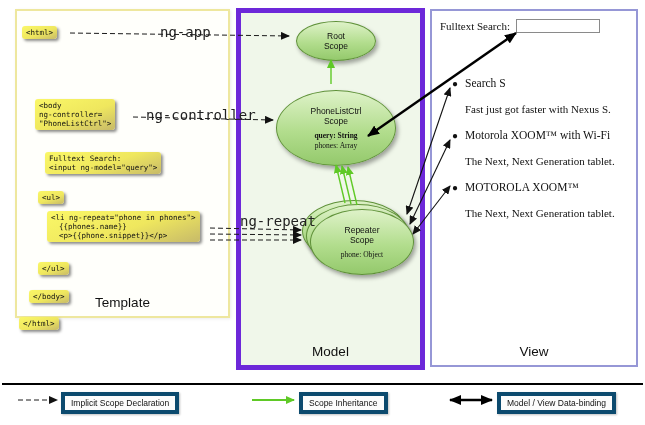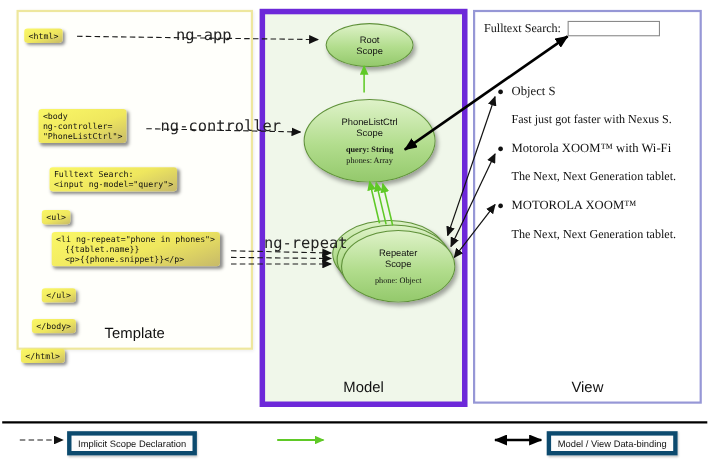--- a/index.html
+++ b/index.html
@@ -48,21 +48,21 @@
     </div>
     <div class="codebox" style="left:28px;top:141px">
       <div>Fulltext Search:</div>
       <div class="b">&lt;input ng-model="query"&gt;</div>
     </div>
     <div class="codebox" style="left:21px;top:180px">
       <div>&lt;ul&gt;</div>
     </div>
     <div class="codebox" style="left:30px;top:200px">
       <div>&lt;li ng-repeat="phone in phones"&gt;</div>
-      <div class="ind">{{tablet.name}}</div>
+      <div class="ind">{{phones.name}}</div>
       <div class="ind">&lt;p&gt;{{phone.snippet}}&lt;/p&gt;</div>
     </div>
     <div class="codebox" style="left:21px;top:251px">
       <div>&lt;/ul&gt;</div>
     </div>
     <div class="codebox" style="left:12px;top:279px">
       <div>&lt;/body&gt;</div>
     </div>
     <div class="codebox" style="left:2px;top:306px">
       <div>&lt;/html&gt;</div>
@@ -92,21 +92,21 @@
   </div>
 
   <div class="panel view">
     <div class="view-search">
       <span>Fulltext Search:</span>
       <input class="view-input" type="text" value="" style="">
     </div>
     <div class="view-items">
       <div class="vtitle">
         <span class="bullet">●</span>
-        <span>Object S</span>
+        <span>Search S</span>
       </div>
       <div class="vdesc">Fast just got faster with Nexus S.</div>
       <div class="vtitle">
         <span class="bullet">●</span>
         <span>Motorola XOOM™ with Wi-Fi</span>
       </div>
       <div class="vdesc">The Next, Next Generation tablet.</div>
       <div class="vtitle">
         <span class="bullet">●</span>
         <span>MOTOROLA XOOM™</span>
@@ -159,15 +159,16 @@
     </g>
     <g>
       <line x1="2" y1="384" x2="643" y2="384" stroke="#000" stroke-width="2"></line>
       <line class="dash" x1="18" y1="400" x2="57" y2="400" marker-end="url(#mE)"></line>
       <line x1="252" y1="400" x2="294" y2="400" stroke="#5fc926" stroke-width="2" marker-end="url(#mG)"></line>
       <line class="thick" x1="450" y1="400" x2="492" y2="400" marker-start="url(#mSb)" marker-end="url(#mEb)"></line>
     </g>
   </svg>
 
   <div class="legend-box" style="left:61px;top:392px">Implicit Scope Declaration</div>
+  <div class="legend-box" style="left:299px;top:392px">Scope Inheritance</div>
   <div class="legend-box" style="left:497px;top:392px">Model / View Data-binding</div>
 
 </div>
 
 </body></html>

